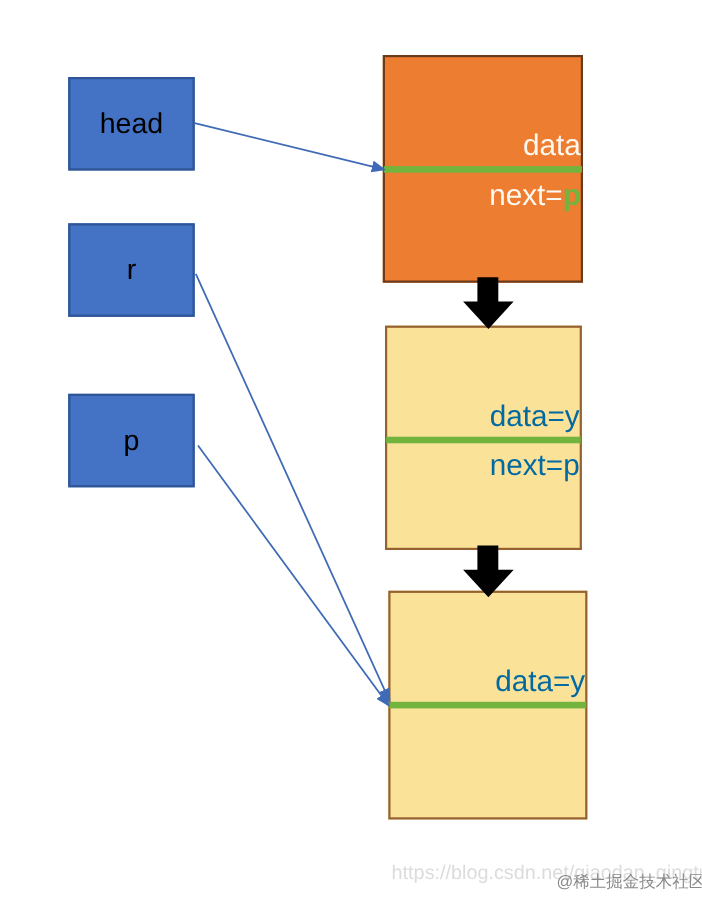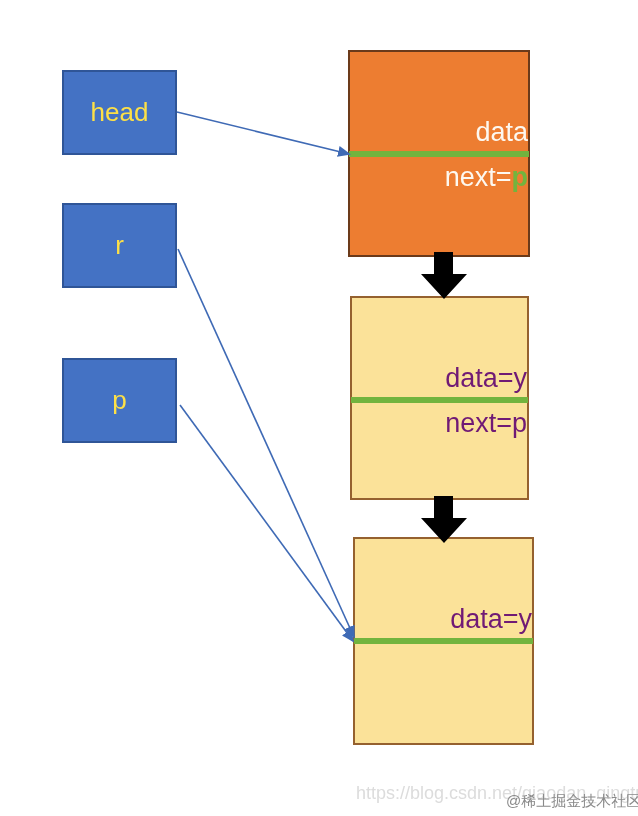--- a/index.html
+++ b/index.html
@@ -11,21 +11,21 @@
     font-family:"Liberation Sans", sans-serif;
   }
   
   .pointer-box{
     position:absolute;
     width:115px;height:85px;
     background:#4472c4;
     border:2px solid #2f5597;
     box-sizing:border-box;
     display:flex;align-items:center;justify-content:center;
-    color:#fde047;font-size:26px;
+    color:#000000;font-size:26px;
   }
   .pointer-head{left:62px;top:70px;}
   .pointer-r{left:62px;top:203px;}
   .pointer-p{left:62px;top:358px;}
 
   
   .node-box{
     position:absolute;
     box-sizing:border-box;
   }
@@ -47,21 +47,21 @@
     font-size:27px;line-height:34px;
     white-space:nowrap;
   }
   .node-line.l1{top:63px;}
   .node-line.l2{top:108px;}
   .node-divider{
     position:absolute;left:-1px;right:-1px;top:99px;height:6px;
     background:#72b43e;
   }
   .node1 .node-line{color:#fdf8f0;}
-  .node2 .node-line,.node3 .node-line{color:#701a75;}
+  .node2 .node-line,.node3 .node-line{color:#0369a1;}
   .next-val-green{color:#72b43e;font-weight:bold;}
 
   
   .connector-layer{
     position:absolute;left:0;top:0;width:638px;height:816px;
     pointer-events:none;
   }
   .thin-line{stroke:#3f6ab5;stroke-width:1.6;fill:none;}
   .block-arrow{fill:#000000;stroke:none;}
 

